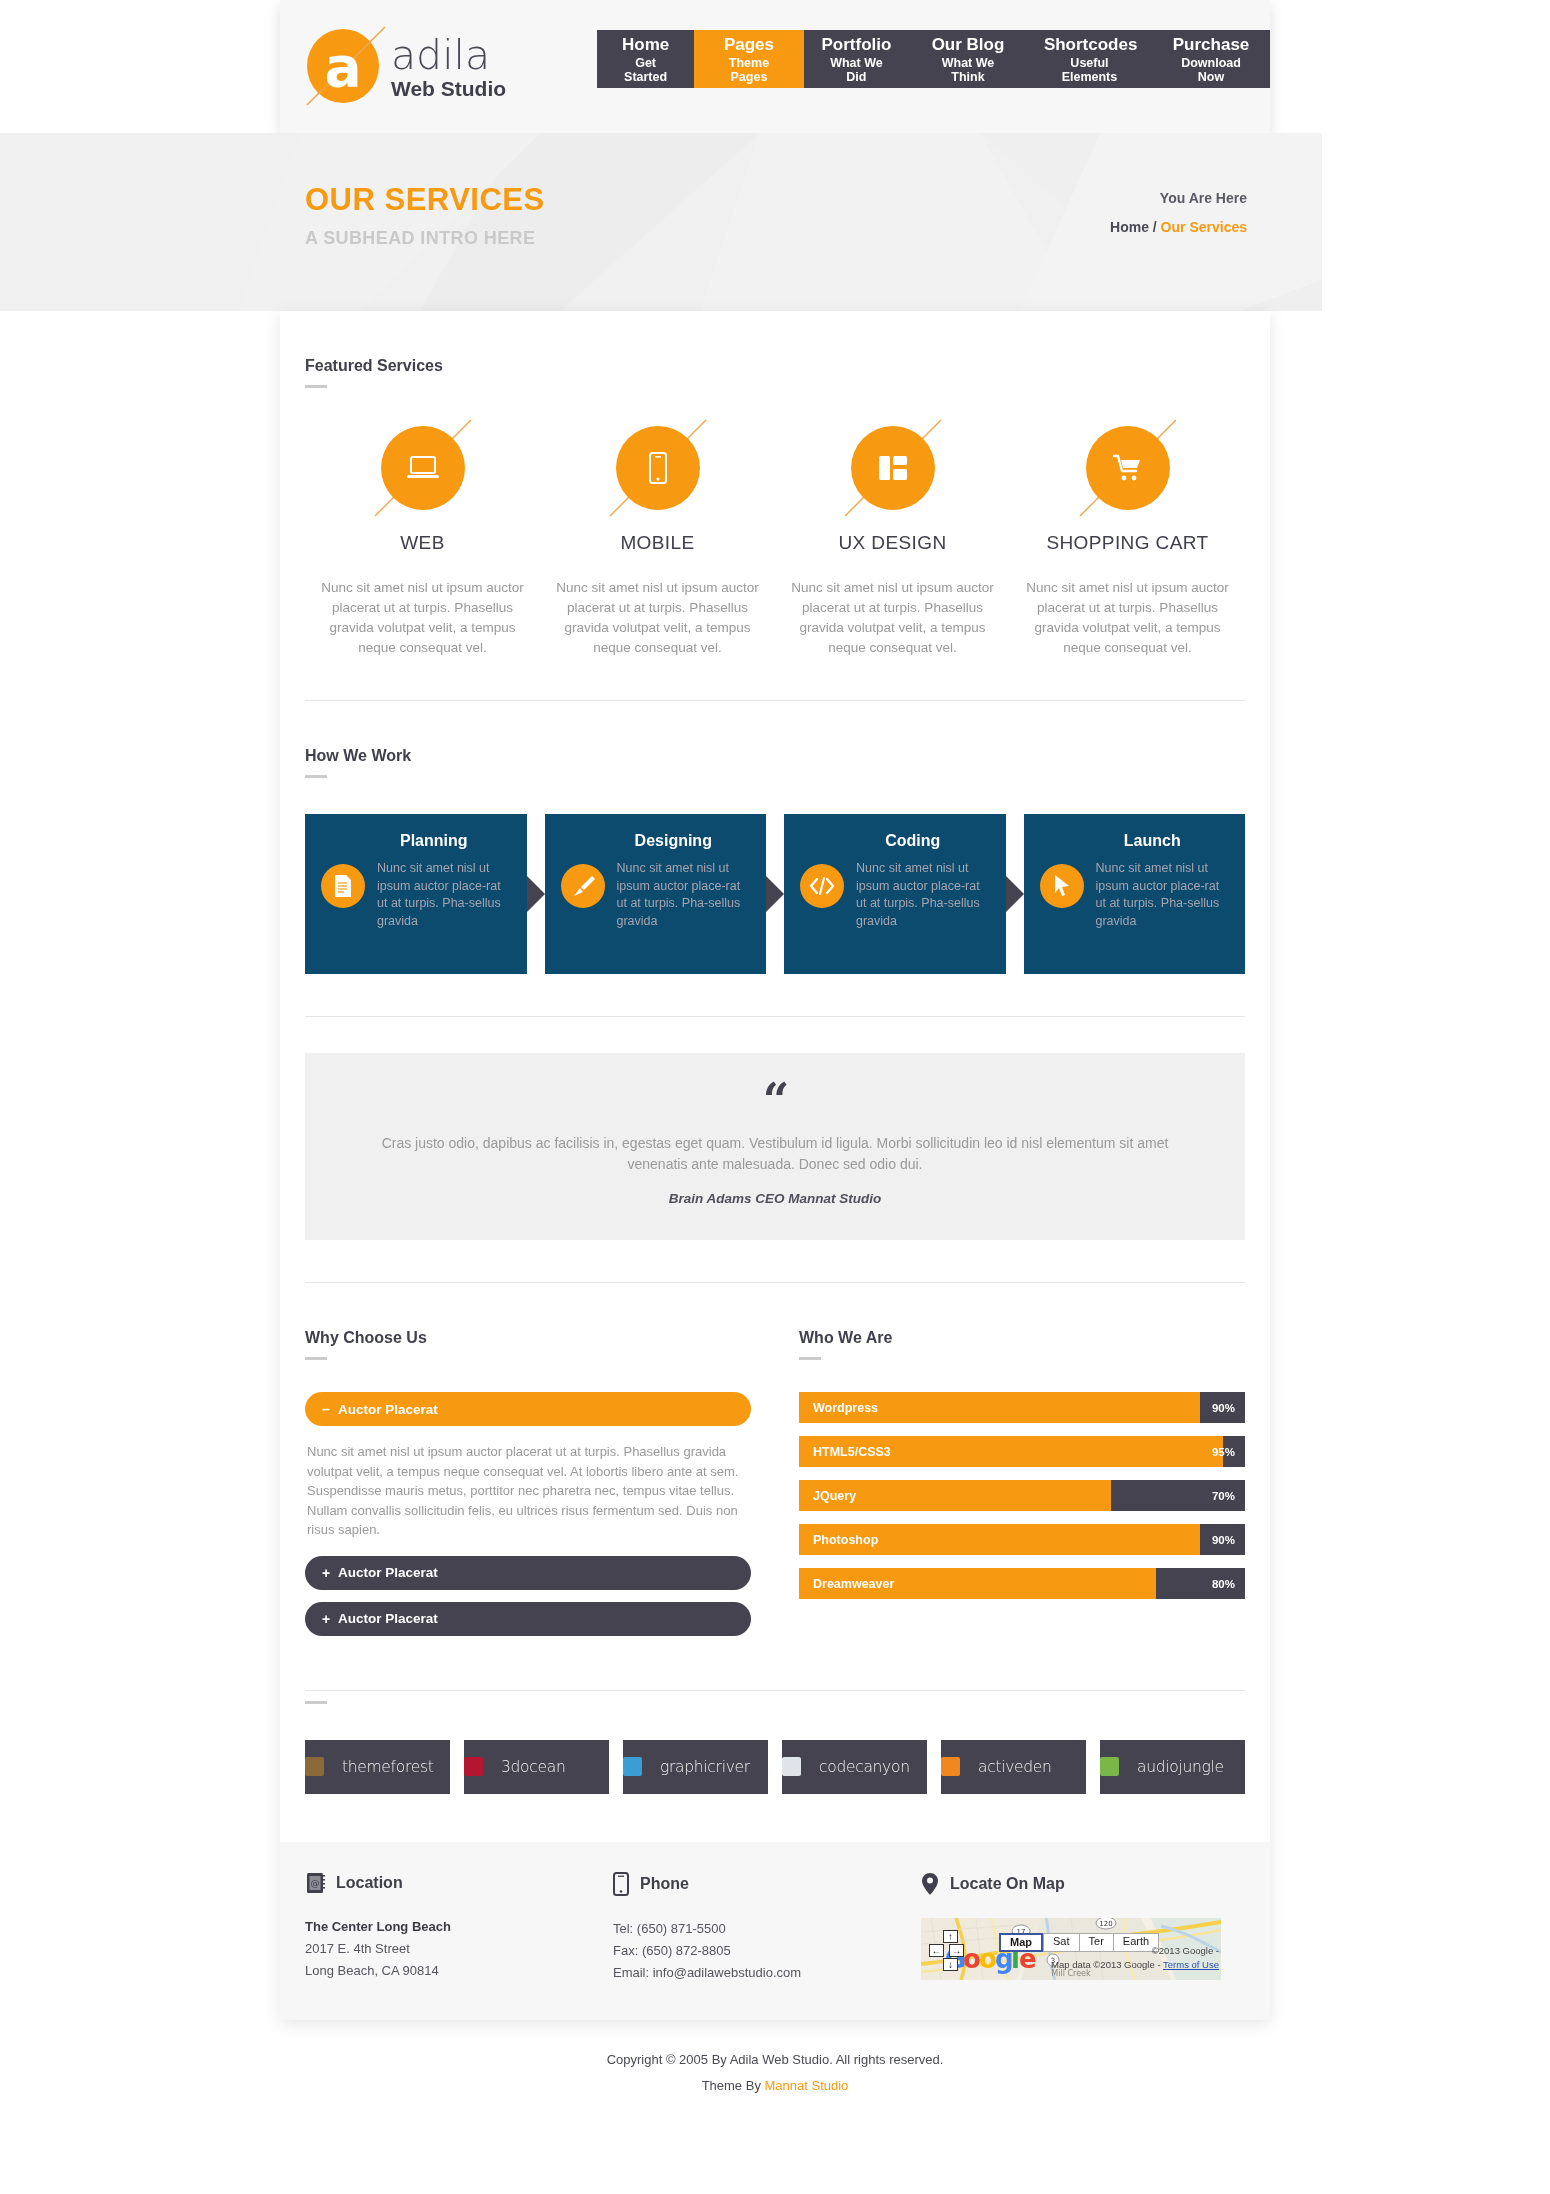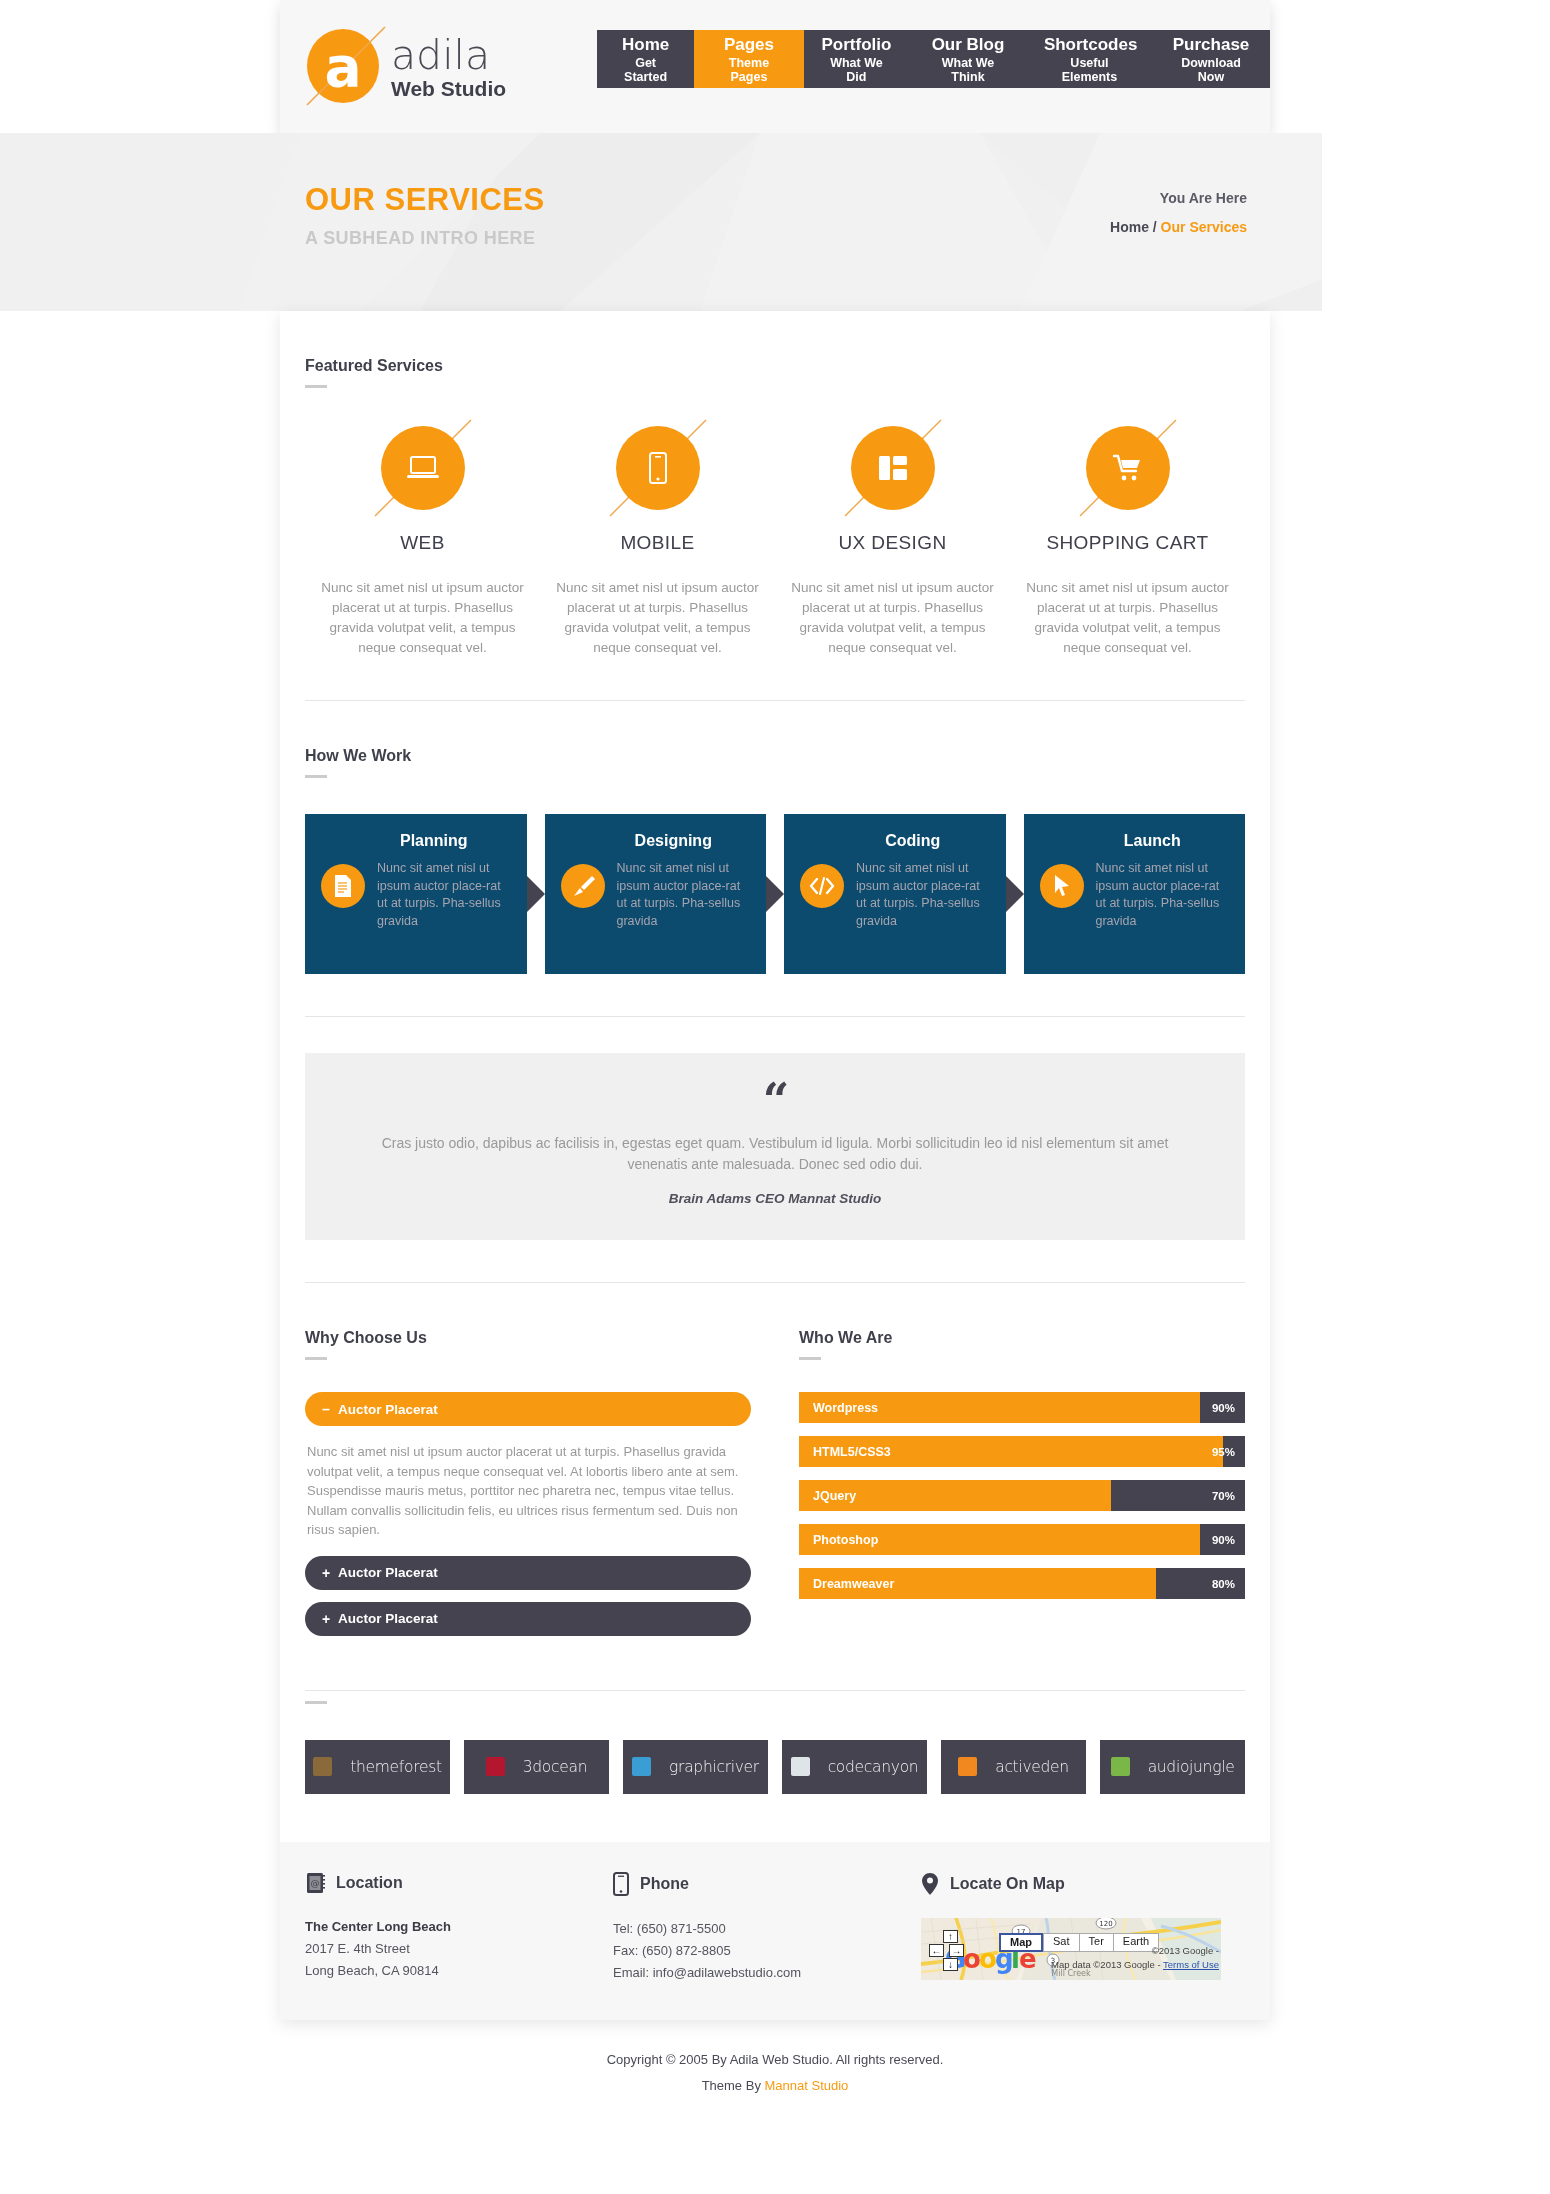--- a/index.html
+++ b/index.html
@@ -394,21 +394,21 @@
     display: flex;
     padding: 36px 0 0 0;
     gap: 14px;
   }
   .client {
     flex: 1;
     height: 54px;
     background: #454350;
     display: flex;
     align-items: center;
-    justify-content: center;
+    justify-content: flex-start;
     gap: 18px;
     cursor: pointer;
   }
   .client-name {
     color: #efefef;
     font-size: 15.5px;
     font-family: "DejaVu Sans", sans-serif;
     font-weight: 300;
     letter-spacing: -0.3px;
   }

